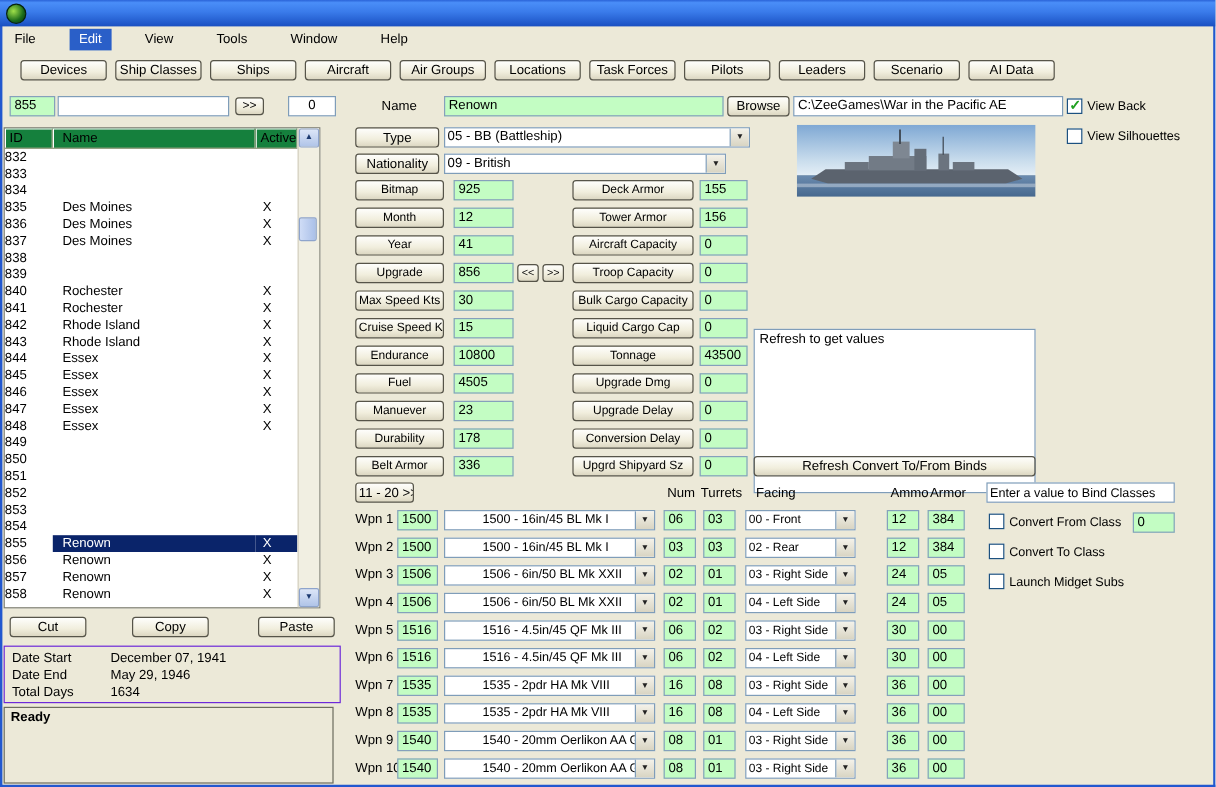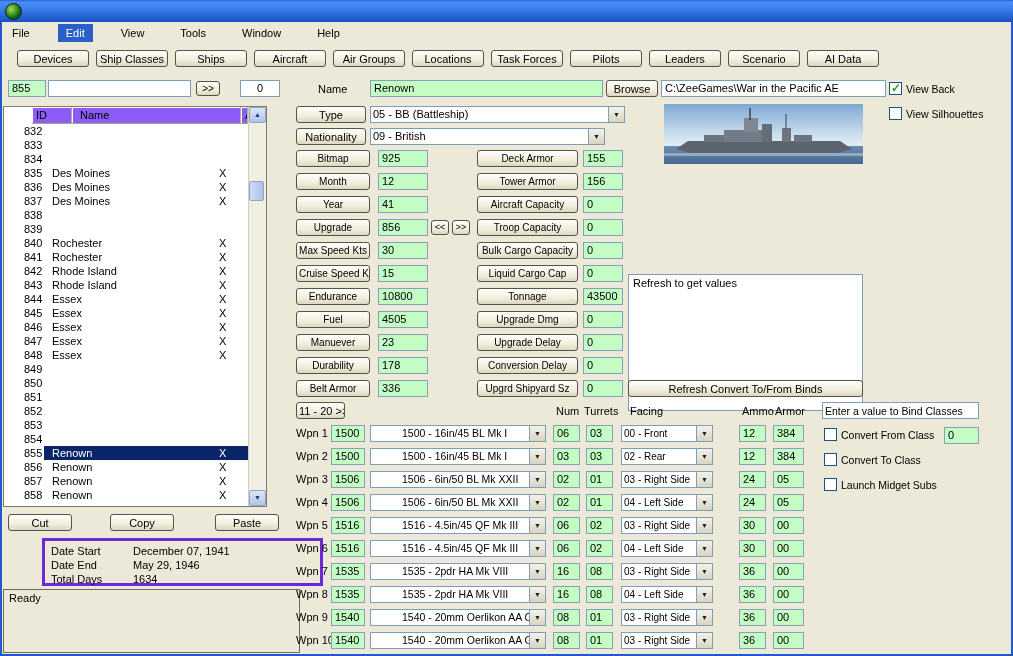--- a/index.html
+++ b/index.html
@@ -45,41 +45,41 @@
   
   .checkrow{display:flex;align-items:center;gap:4px;white-space:nowrap;}
   .check{width:13px;height:13px;box-sizing:border-box;background:#fff;border:1px solid #1c5180;position:relative;flex:0 0 13px;}
   .checkmark{display:none;color:#21a121;font-weight:bold;font-size:12px;line-height:11px;position:absolute;left:1px;top:0;}
   .check.checked .checkmark{display:block;}
   .chklbl{font-size:10.5px;}
 
   
   .listwrap{display:flex;border:1px solid #7c7c6e;background:#fff;}
   .listmain{flex:1;display:flex;flex-direction:column;overflow:hidden;}
-  .lheader{display:flex;height:17px;background:#8b5cf6;flex:0 0 17px;margin-left:28px;}
+  .lheader{display:flex;height:17px;background:#15803d;flex:0 0 17px;}
   .lheader span{box-sizing:border-box;box-shadow:inset 1px 1px 0 #fff;border-right:1px solid #b5b09a;border-bottom:1px solid #a9a48c;padding:2px 0 0 4px;overflow:hidden;}
   .lheader .c-name{padding-left:8px;}
   .c-id{width:40px;flex:0 0 40px;}
   .c-name{width:169px;flex:0 0 169px;}
   .c-active{flex:1;}
   .lrow{display:flex;height:14px;line-height:14px;}
   .lrow span{box-sizing:border-box;overflow:hidden;white-space:nowrap;}
-  .lrow .c-id{padding-left:20px;}
+  .lrow .c-id{padding-left:0;}
   .lrow .c-name{padding-left:8px;}
   .lrow .c-active{padding-left:6px;}
   .lrow.selected .c-name,.lrow.selected .c-active{background:#0a246a;color:#fff;}
 
   
   .vscroll{width:17px;flex:0 0 17px;background:#f1efe2;border-left:1px solid #d4d0c0;display:flex;flex-direction:column;}
   .sbtn{height:16px;flex:0 0 16px;box-sizing:border-box;background:linear-gradient(#dce6f8,#b0c4e8);border:1px solid #8ea4cc;border-radius:2px;text-align:center;font-size:7px;line-height:14px;color:#1c3a70;}
   .strack{flex:1;position:relative;}
   .sthumb{position:absolute;top:58px;left:0;width:15px;height:20px;background:linear-gradient(90deg,#cfdcf6,#aac0e8);border:1px solid #8ea4cc;border-radius:2px;box-sizing:border-box;}
 
   
-  .datebox{border:3px solid #6d28d9;padding:3px 6px;margin-left:39px;}
+  .datebox{border:1px solid #6d28d9;padding:3px 6px;}
   .drow{display:flex;height:14px;line-height:14px;}
   .dlabel{width:82px;flex:0 0 82px;}
   .readybox{border:1px solid #6c6c5e;padding:2px 5px;}
 
   
   .stats{display:flex;flex-direction:column;gap:6px;}
   .srow{display:flex;height:17px;}
   .sl-label{width:74px;flex:0 0 74px;margin-right:8px;font-size:10px;}
   .sl-val{width:50px;}
   .sr-label{width:101px;flex:0 0 101px;margin-right:5px;font-size:10px;}
@@ -365,21 +365,21 @@
         <span class="dlabel">Date End</span>
         <span class="dvalue">May 29, 1946</span>
       </div>
 
       <div class="drow">
         <span class="dlabel">Total Days</span>
         <span class="dvalue">1634</span>
       </div>
     </div>
 
-  <div class="abs readybox" style="left:3px;top:589px;width:297px;height:64px;">
+  <div class="abs readybox" style="left:3px;top:589px;width:275px;height:64px;font-weight:bold;">
     <span>Ready</span>
   </div>
 
   <button class="abs label-btn" style="left:296px;top:106px;width:70px;">Type</button>
   <span class="abs combo" style="left:370px;top:106px;width:255px;">
     <span class="combo-text">05 - BB (Battleship)</span>
     <span class="combo-btn">▼</span>
   </span>
   <button class="abs label-btn" style="left:296px;top:128px;width:70px;">Nationality</button>
   <span class="abs combo" style="left:370px;top:128px;width:235px;">

